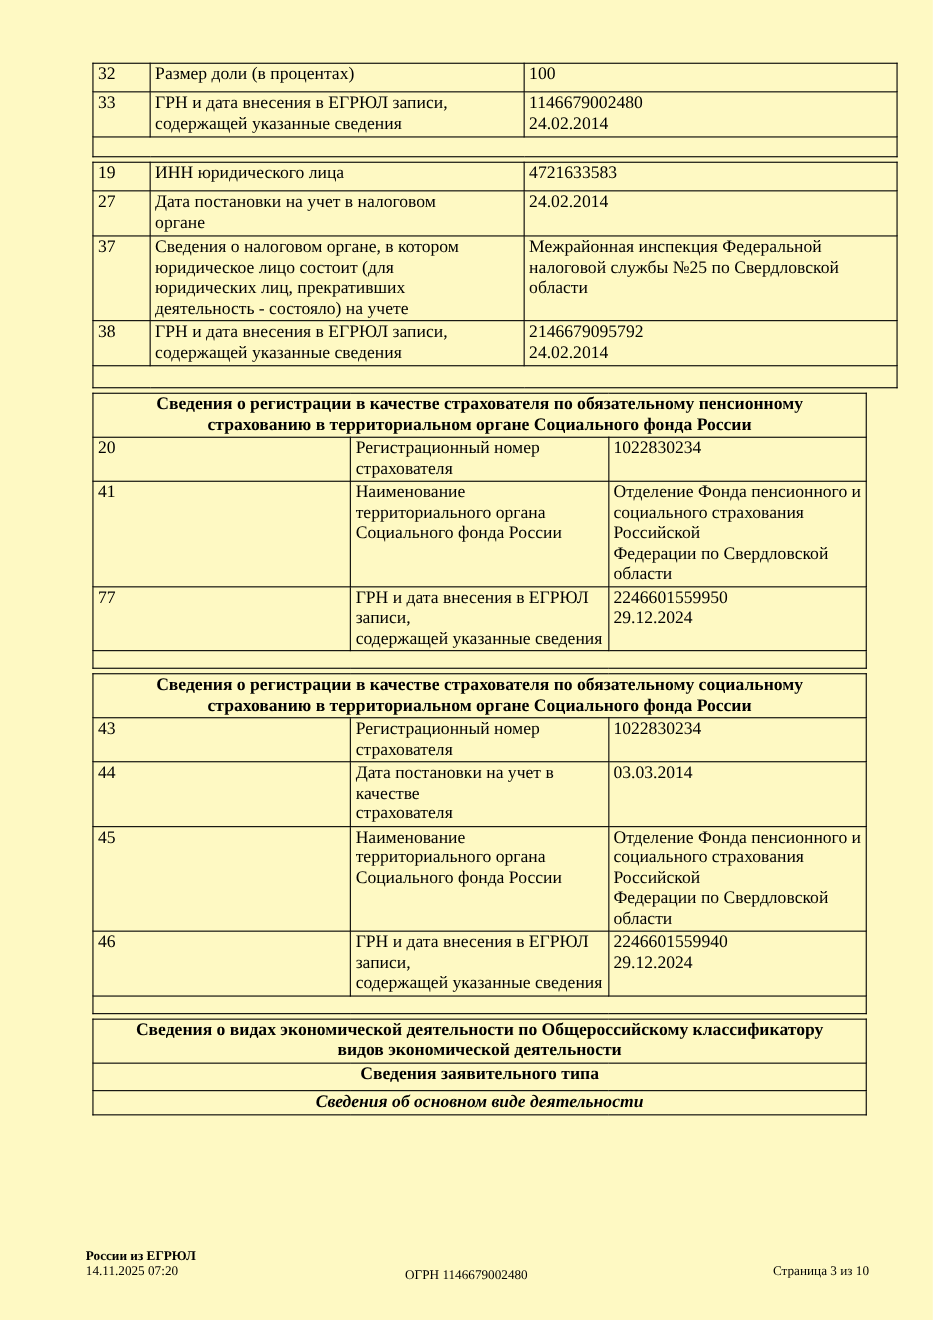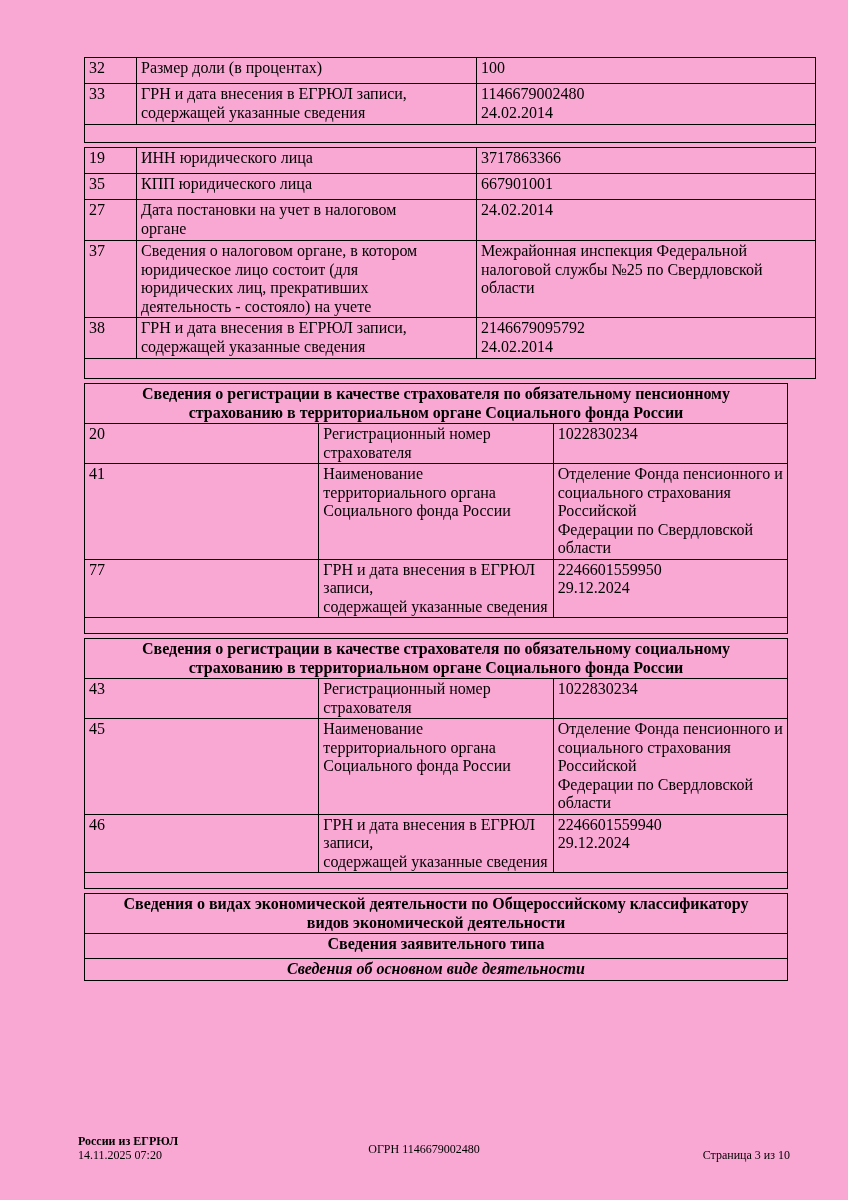--- a/index.html
+++ b/index.html
@@ -1,19 +1,19 @@
 <!DOCTYPE html>
 <html><head>
 <meta charset="utf-8">
 <style>
   html,body{margin:0;padding:0;}
   .page{
     position:relative;
     width:848px;height:1200px;
-    background:#f9a8d4;
+    background:#fef9c3;
     color:#000;
     font-family:"Liberation Serif", serif;
     overflow:hidden;
   }
   .content{
     position:absolute;
     left:84px;top:57px;
     width:704px;
   }
   table.sec{
@@ -47,21 +47,21 @@
   tr.h26{height:26px;} tr.h36{height:36px;} tr.h38{height:38px;}
   tr.h41{height:41px;} tr.h61{height:61px;margin-top:44px;}
   tr.h73{height:73px;}
   .footer{
     position:absolute;
     left:0;top:1134px;width:848px;height:40px;
     font-size:12px;line-height:14px;
   }
   .footer-left{position:absolute;left:78px;top:0;}
   .footer-doc-type{font-weight:bold;}
-  .footer-center{position:absolute;left:0;right:0;top:8px;text-align:center;}
+  .footer-center{position:absolute;left:0;right:0;top:18px;text-align:center;}
   .footer-right{position:absolute;right:58px;top:14px;}
 </style>
 </head>
 <body>
 
 <div class="page">
   <div class="content">
 
     <table class="sec">
       <tbody>
@@ -81,26 +81,21 @@
             <td class="spacer" colspan="3"></td>
           </tr>
     </tbody>
       </table>
 
     <table class="sec">
       <tbody>
       <tr class="h26">
         <td class="c-num">19</td>
         <td class="c-label">ИНН юридического лица</td>
-        <td class="c-value">3717863366</td>
-      </tr>
-      <tr class="h26">
-        <td class="c-num">35</td>
-        <td class="c-label">КПП юридического лица</td>
-        <td class="c-value">667901001</td>
+        <td class="c-value">4721633583</td>
       </tr>
       <tr class="h41">
         <td class="c-num">27</td>
         <td class="c-label">Дата постановки на учет в налоговом
 органе</td>
         <td class="c-value">24.02.2014</td>
       </tr>
       <tr class="h73">
         <td class="c-num">37</td>
         <td class="c-label">Сведения о налоговом органе, в котором
@@ -160,20 +155,26 @@
       <tbody>
           <tr class="h38">
         <td class="section-header" colspan="3">Сведения о регистрации в качестве страхователя по обязательному социальному
 страхованию в территориальном органе Социального фонда России</td>
       </tr>
       <tr class="h26">
         <td class="c-num">43</td>
         <td class="c-label">Регистрационный номер страхователя</td>
         <td class="c-value">1022830234</td>
       </tr>
+      <tr class="h41">
+        <td class="c-num">44</td>
+        <td class="c-label">Дата постановки на учет в качестве
+страхователя</td>
+        <td class="c-value">03.03.2014</td>
+      </tr>
       <tr class="h61">
         <td class="c-num">45</td>
         <td class="c-label">Наименование территориального органа
 Социального фонда России</td>
         <td class="c-value">Отделение Фонда пенсионного и
 социального страхования Российской
 Федерации по Свердловской области</td>
       </tr>
       <tr class="h41">
         <td class="c-num">46</td>

